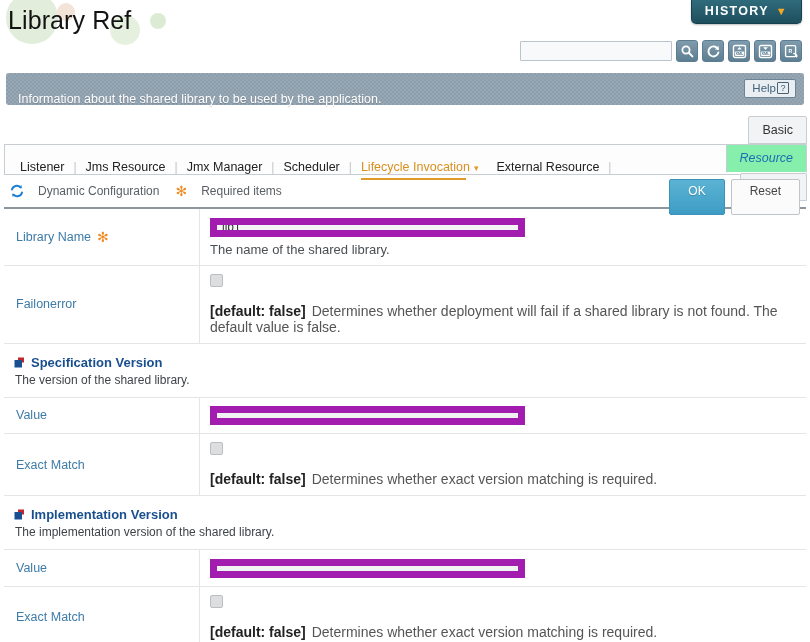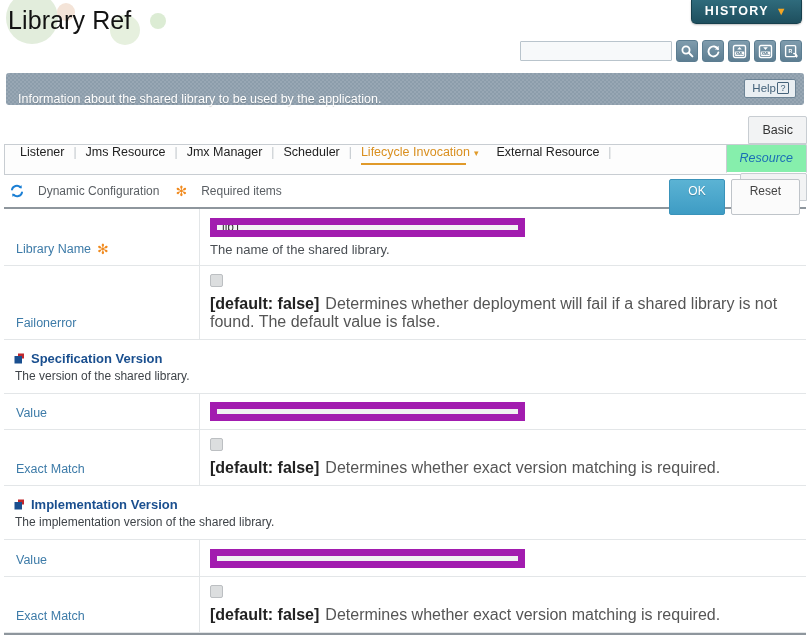--- a/index.html
+++ b/index.html
@@ -117,21 +117,21 @@
     padding-bottom: 7px;
     font-style: italic;
   }
 
   
   .subtabs {
     margin: 0 4px 0 4px;
     border: 1px solid #c8cdd2; border-top: none;
     background: #fdfdfd;
     height: 30px;
-    display: flex; align-items: flex-start;
+    display: flex; align-items: flex-end;
     padding: 0 6px;
     font-size: 12.5px;
   }
   .subtab { color: #222; padding: 0 9px; cursor: pointer; position: relative; }
   .subtab.active { color: #d98f1f; }
   .subtab.active .sub-underline {
     position: absolute; left: 9px; right: 22px; bottom: -6px;
     border-bottom: 2px solid #e09a2a;
   }
   .subtab-caret { color: #e09a2a; font-size: 9px; margin-left: 4px; }
@@ -170,41 +170,41 @@
   .frow {
     display: flex;
     border-bottom: 1px solid #e3e6e8;
     min-height: 34px;
   }
   .frow-label {
     width: 196px; flex: 0 0 196px;
     border-right: 1px solid #e3e6e8;
     padding: 9px 0 9px 12px;
     font-size: 12.5px; color: #3d7ba8;
-    display: flex; align-items: flex-end; gap: 6px;
+    display: flex; align-items: center; gap: 6px;
   }
   .frow-field { flex: 1; padding: 8px 0 8px 10px; }
   .txt-input {
     width: 315px; height: 19px;
     border: 7px solid #a21caf;
     background: #f0f1f2;
     font-size: 12px; color: #333; padding: 0 5px;
     outline: none;
   }
   .txt-input.filled { background: #f3f4f5; }
   .hint { font-size: 13px; color: #4a4f54; margin-top: 5px; }
   .chk {
     width: 13px; height: 13px;
     border: 1px solid #bcbfc2;
     background: #dcdedf;
     display: block;
     border-radius: 2px;
     cursor: pointer;
   }
-  .chk-hint { font-size: 16px; color: #3b4045; margin-top: 8px; }
+  .chk-hint { font-size: 14px; color: #3b4045; margin-top: 16px; }
   .chk-hint b { font-weight: bold; color: #222; }
   .chk-hint span { color: #555; margin-left: 6px; }
 
   
   .section {
     padding: 11px 0 3px 10px;
     border-bottom: 1px solid #e3e6e8;
   }
   .section-title {
     font-size: 13px; color: #1a4f8f; font-weight: bold;

